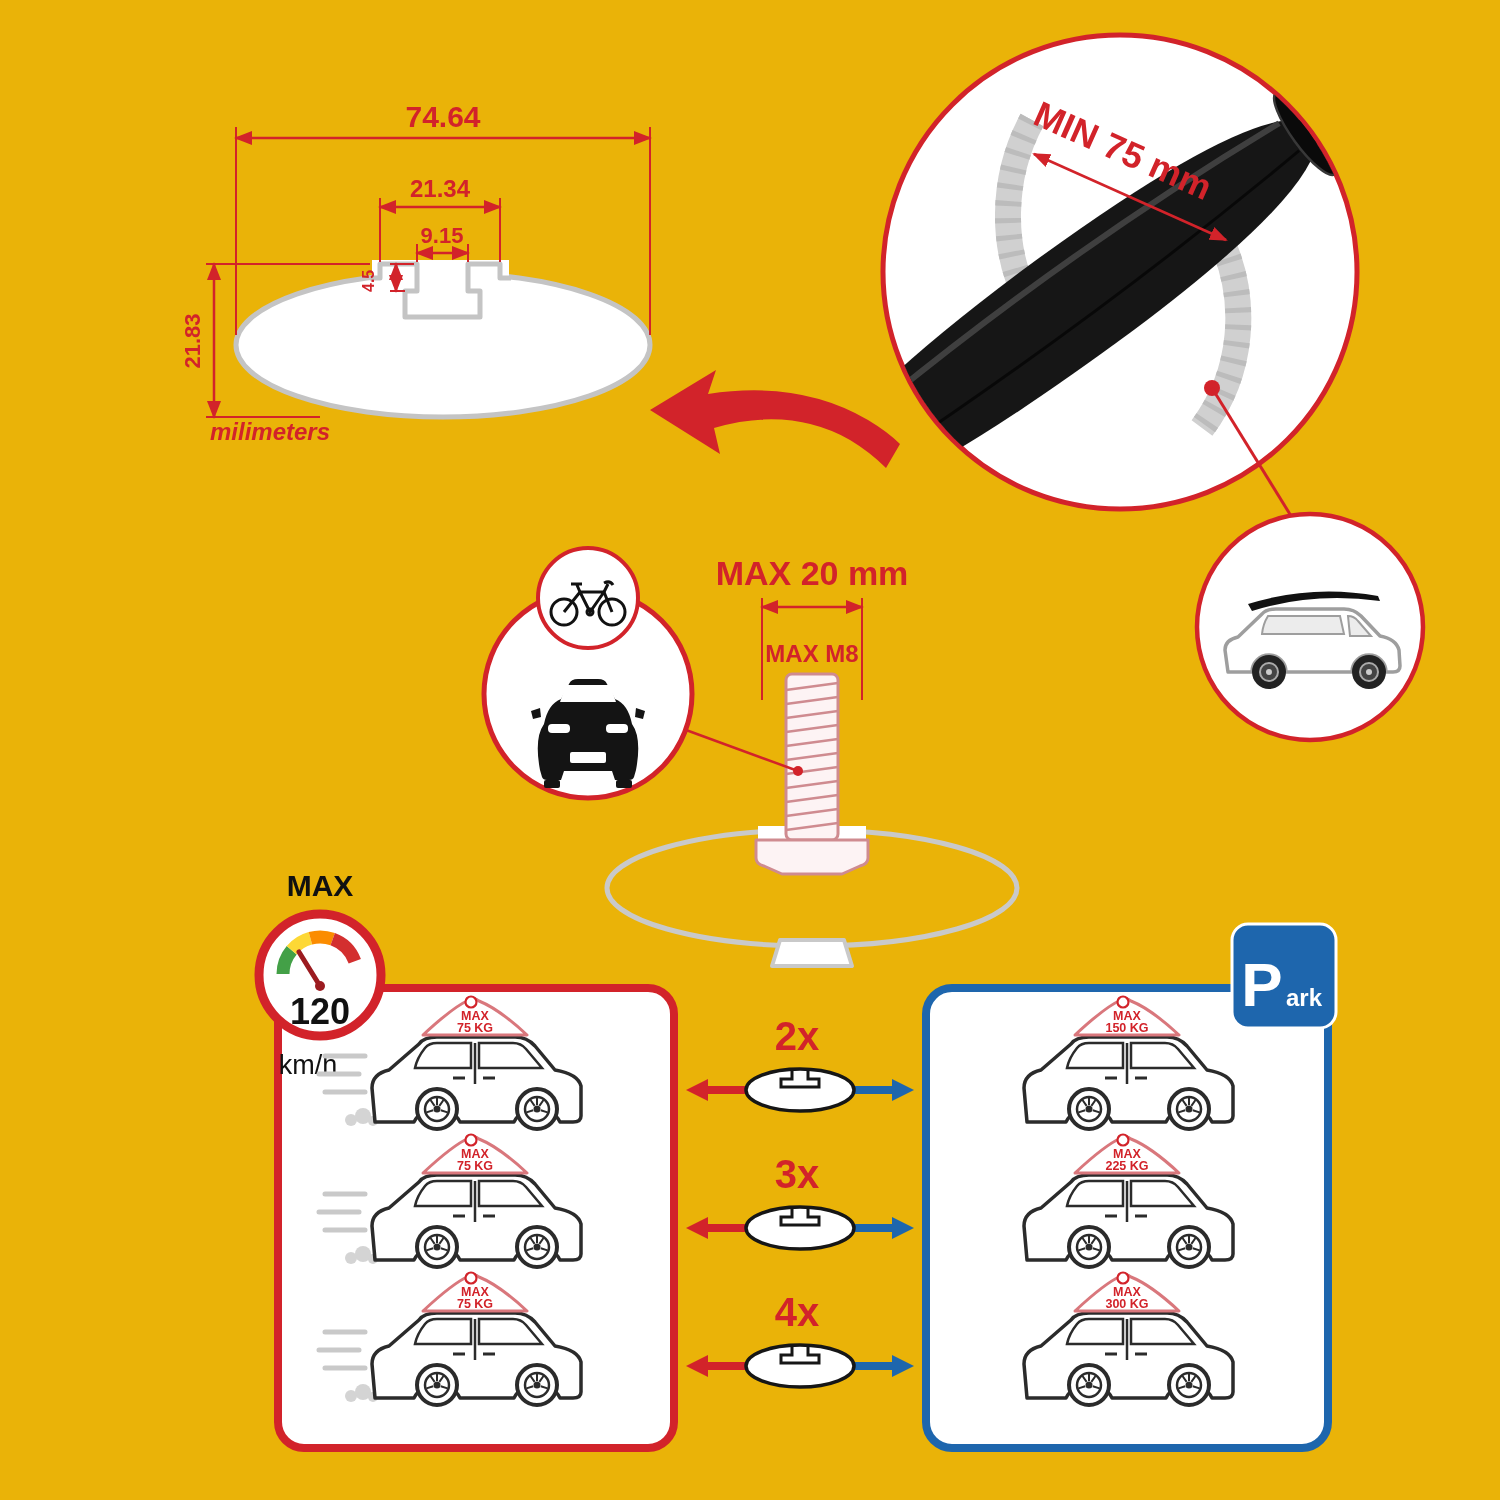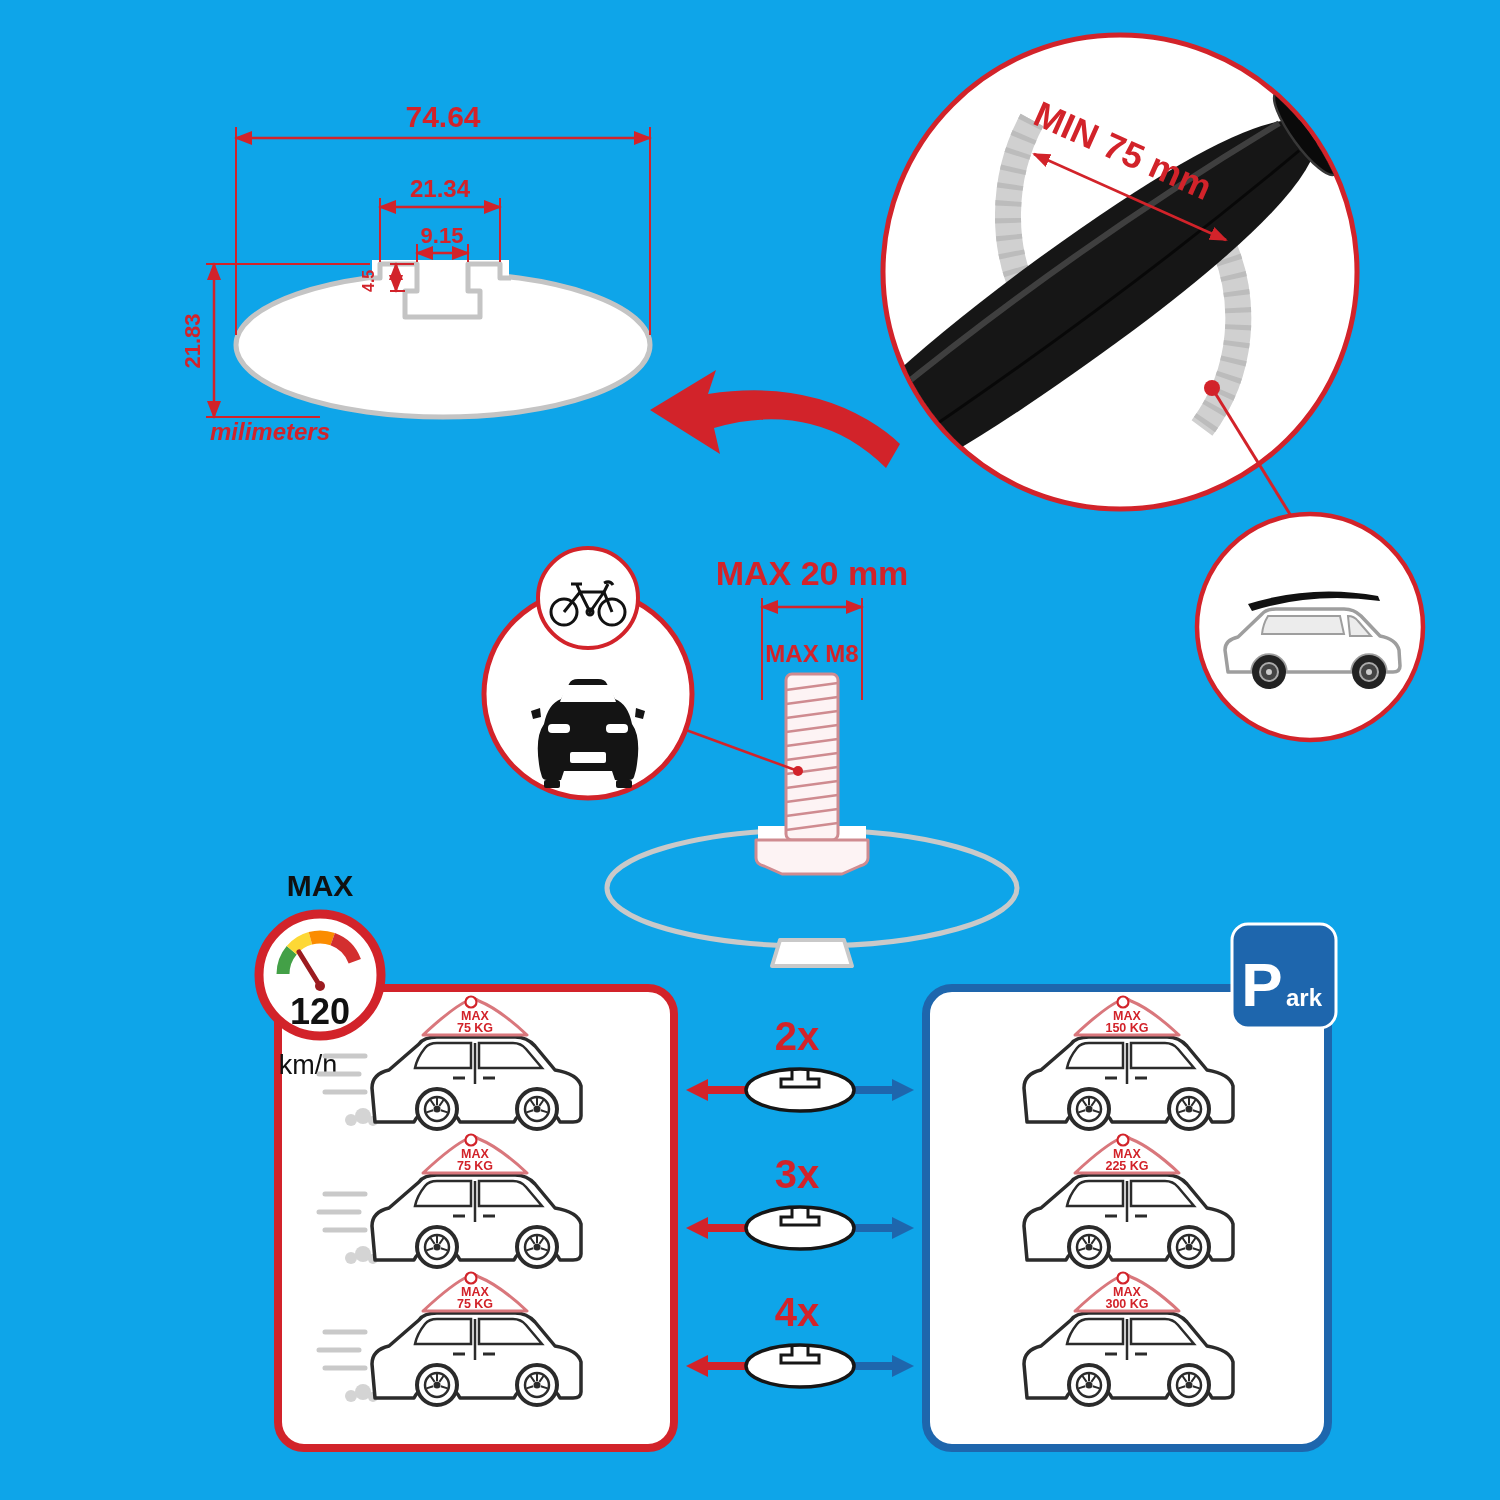--- a/index.html
+++ b/index.html
@@ -1,16 +1,16 @@
 <!DOCTYPE html>
 <html><head>
 <meta charset="utf-8">
 <style>
   html,body{margin:0;padding:0;background:#fff;}
-  .page{width:1500px;height:1500px;position:relative;background:#0ea5e9;overflow:hidden;}
+  .page{width:1500px;height:1500px;position:relative;background:#eab308;overflow:hidden;}
   svg{display:block;}
   svg text{font-family:"Liberation Sans",sans-serif;}
   .dim-text{fill:#d2232a;font-weight:700;}
   .dim-line{stroke:#d2232a;stroke-width:2.5;fill:none;}
   .ext-line{stroke:#d2232a;stroke-width:2;fill:none;}
   .gray-profile{stroke:#c4c4c4;stroke-width:5;fill:#fff;stroke-linejoin:round;}
   .red-big{fill:#d2232a;font-weight:700;}
   .black-label{fill:#111;font-weight:700;}
   .tent-text{fill:#d2232a;font-weight:700;font-size:12.5px;text-anchor:middle;}
   .count-label{fill:#d2232a;font-weight:700;font-size:40px;text-anchor:middle;}

